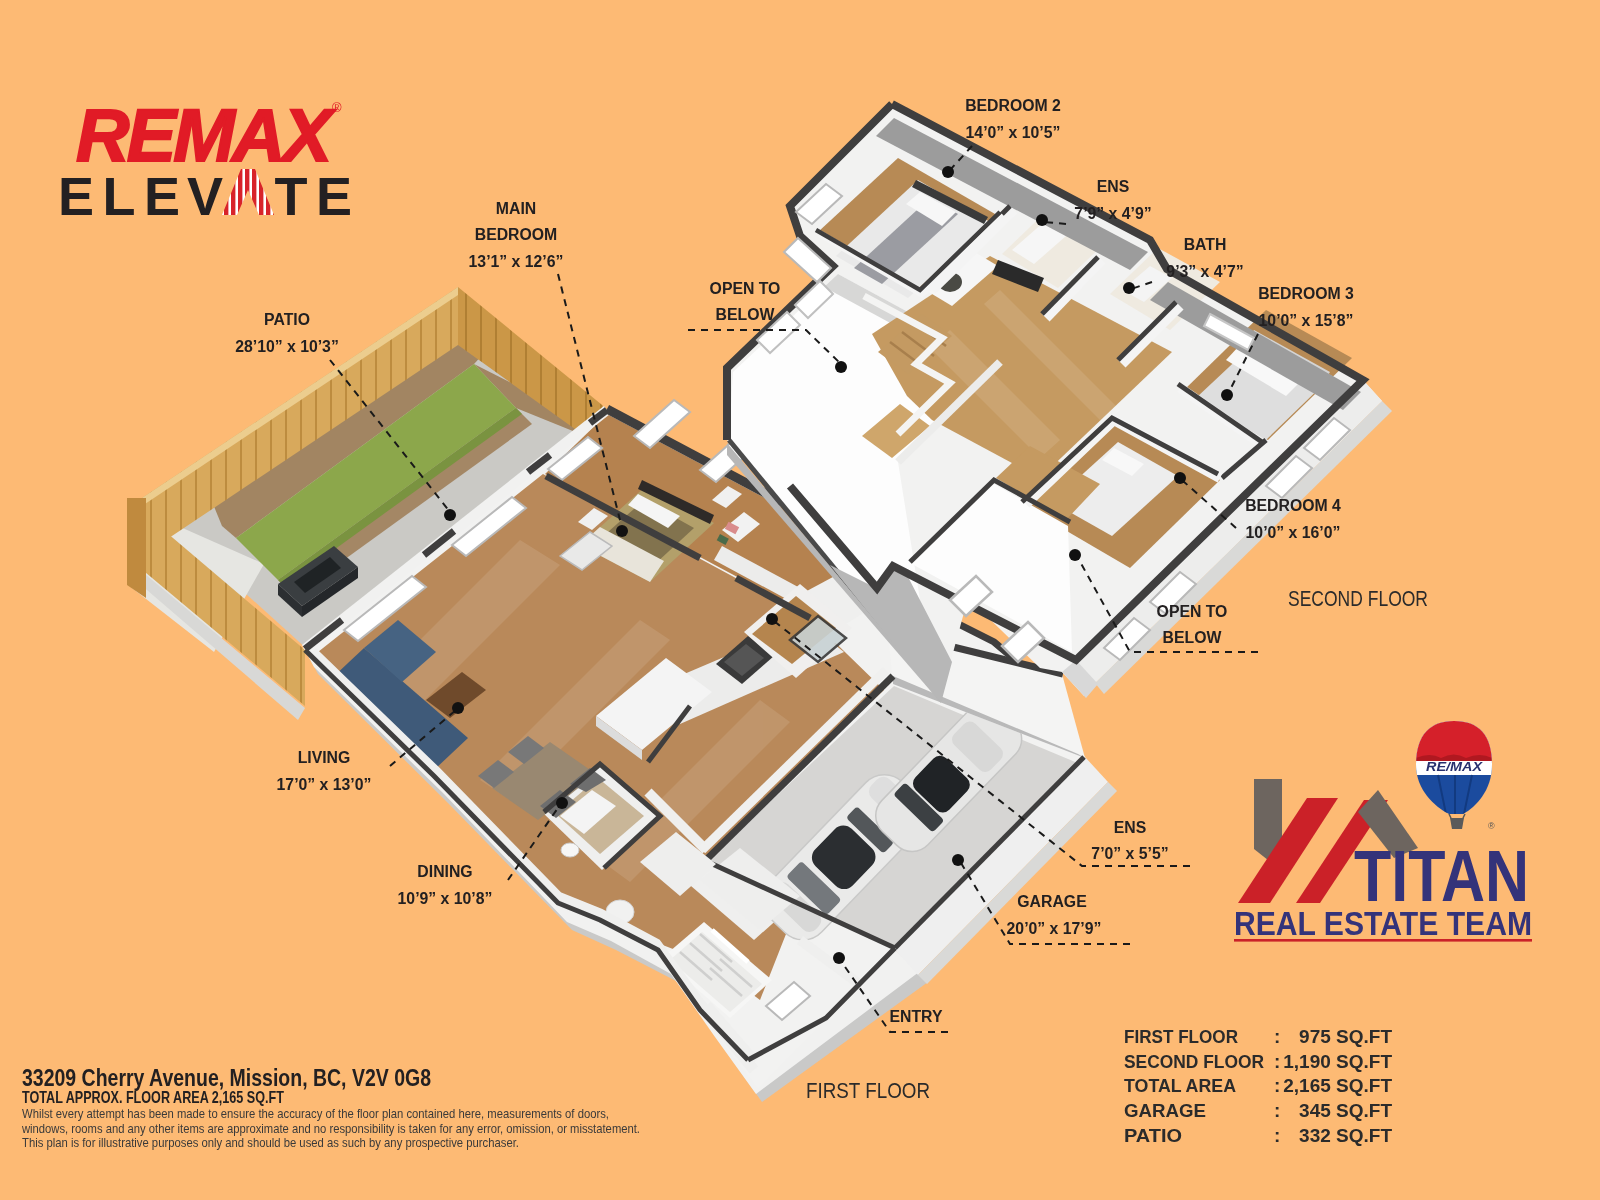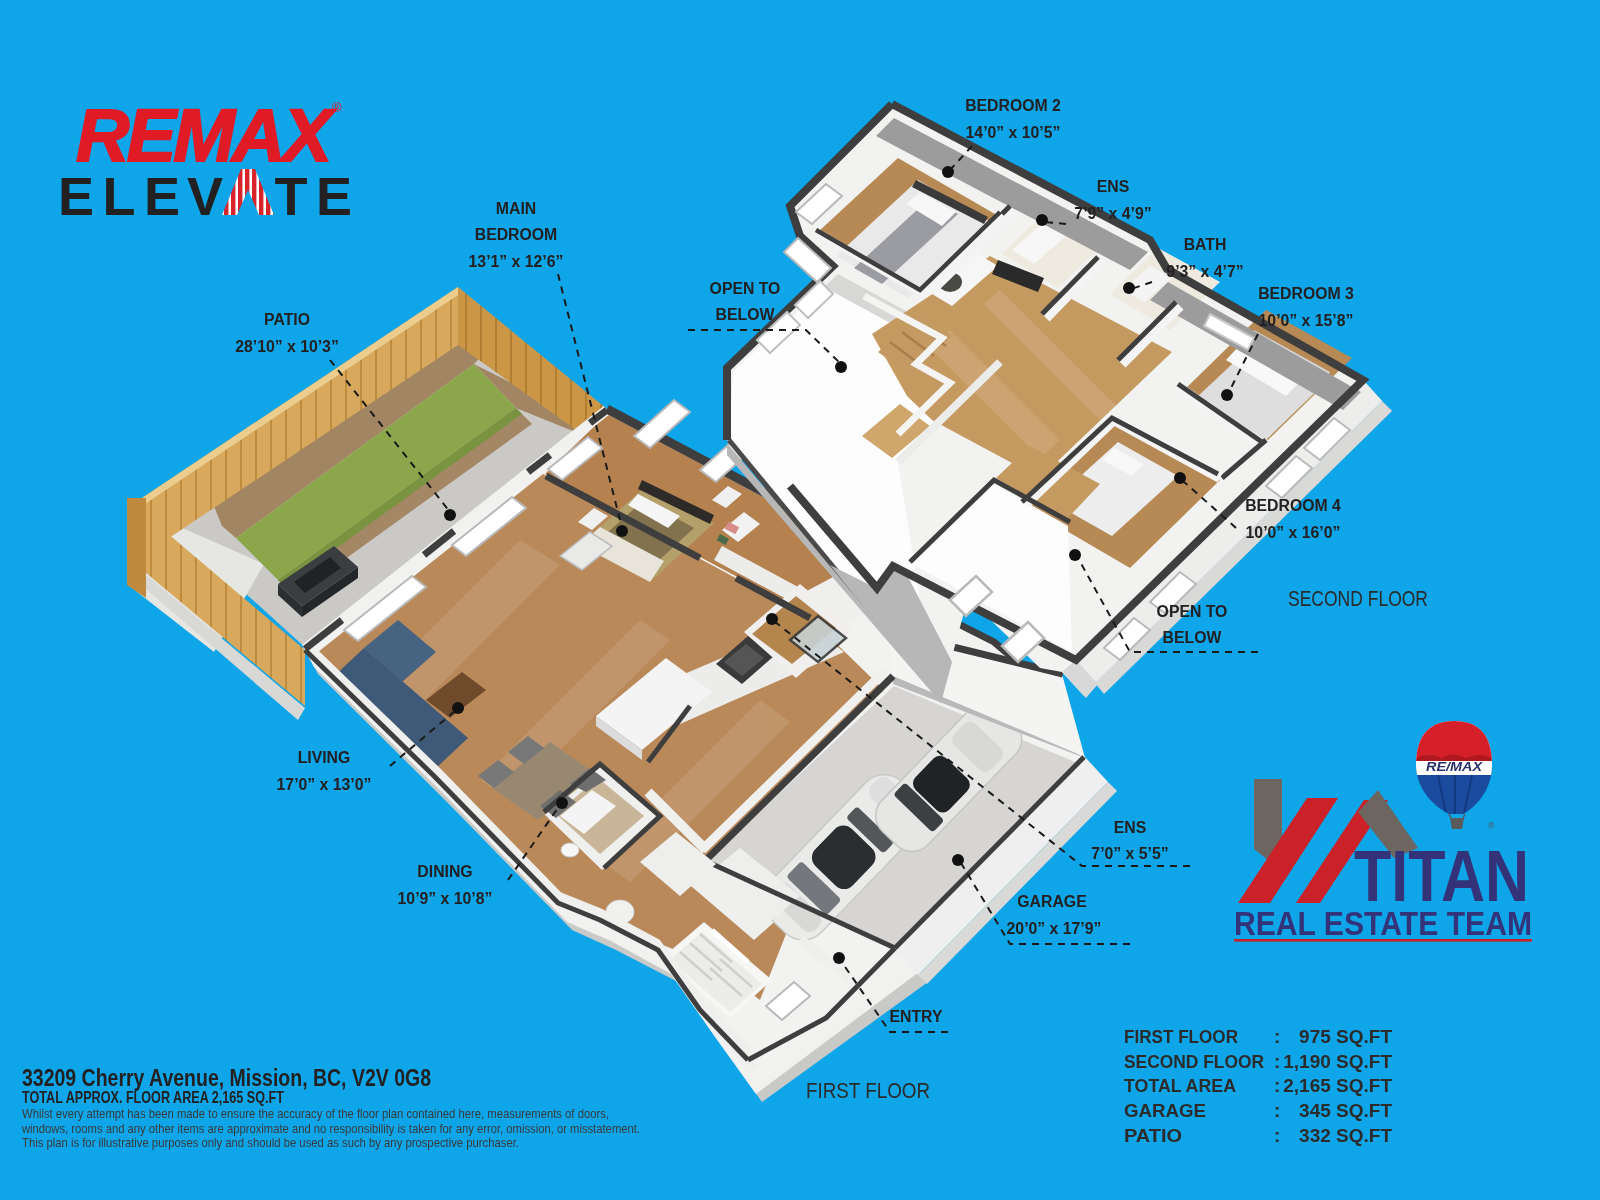--- a/index.html
+++ b/index.html
@@ -1,16 +1,16 @@
 <!DOCTYPE html>
 <html><head>
 <meta charset="utf-8">
 <style>
 html,body{margin:0;padding:0;background:#ffffff;}
-#page{position:relative;width:1600px;height:1200px;background:#0ea5e9;overflow:hidden;
+#page{position:relative;width:1600px;height:1200px;background:#fdba74;overflow:hidden;
 font-family:"Liberation Sans", sans-serif;}
 svg{position:absolute;top:0;left:0;}
 .lbl{font-family:"Liberation Sans", sans-serif;font-weight:bold;font-size:15.8px;fill:#232021;text-anchor:middle;}
 .ldr{fill:none;stroke:#1a1a1a;stroke-width:2;stroke-dasharray:7 6;}
 </style>
 </head>
 <body>
 <div id="page">
 <svg width="1600" height="1200" viewBox="0 0 1600 1200">
 <defs>

